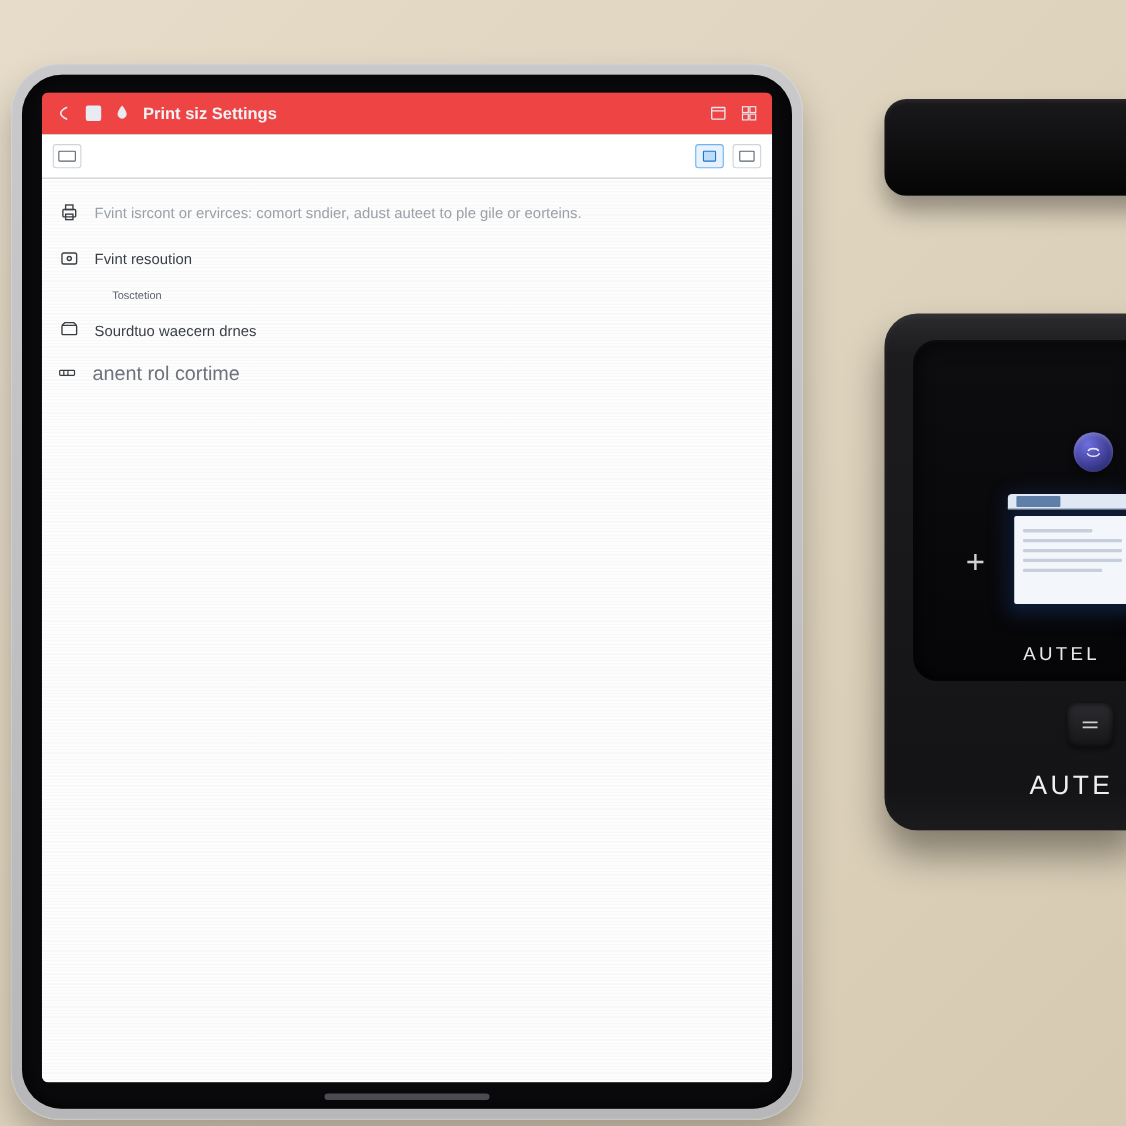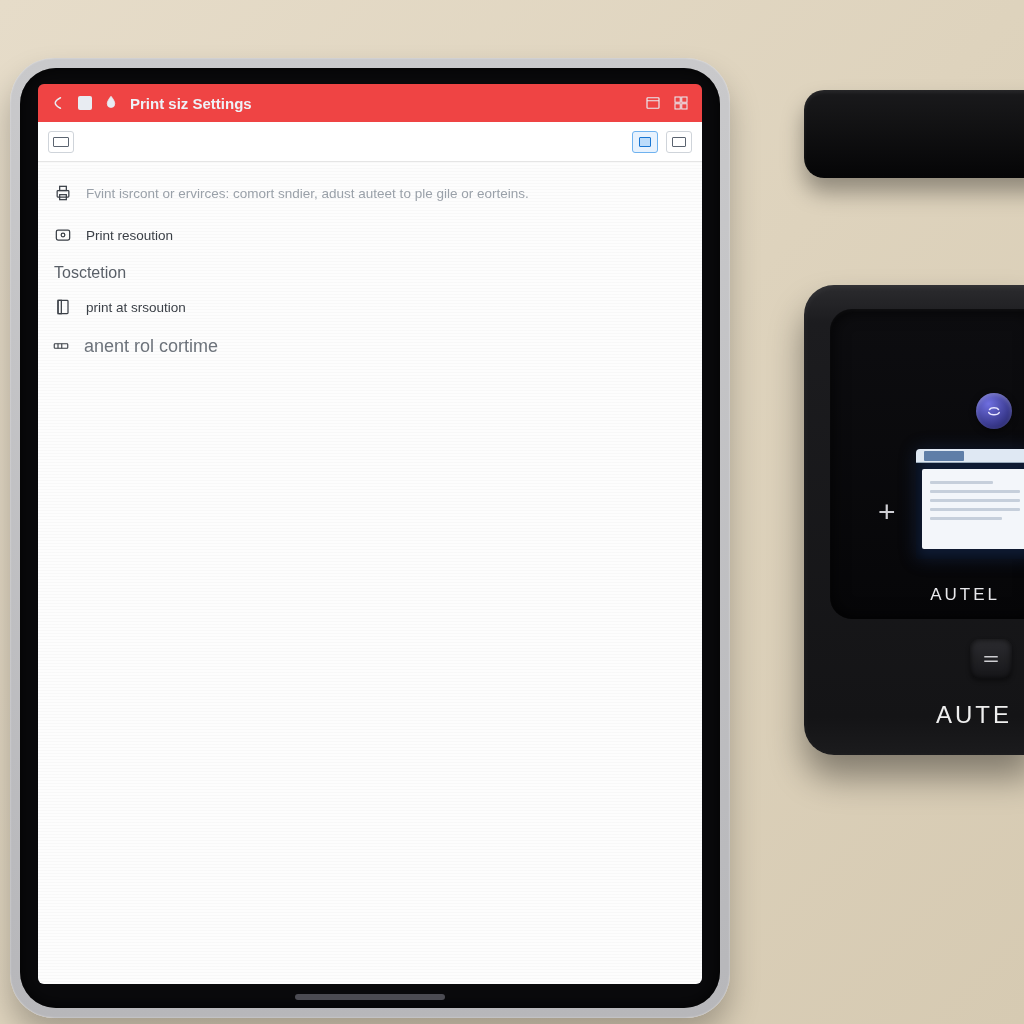--- a/index.html
+++ b/index.html
@@ -91,21 +91,21 @@
     display:flex; align-items:center; gap:12px;
     padding:10px 0;
   }
   .row .icon{
     width:22px; height:22px; flex:0 0 22px;
     display:flex; align-items:center; justify-content:center;
     color:#3a3f46;
   }
   .row .icon svg{width:20px;height:20px;fill:none;stroke:#3a3f46;stroke-width:1.5;}
   .muted{color:#9aa1a9;}
-  .section-label{ font-size:16px; color:#595f67; padding:8px 0 4px 2px;}
+  .section-label{ font-size:10px; color:#595f67; padding:8px 0 4px 2px;margin-left:48px;}
   .thin-label{ font-size:18px; color:#6d737b; padding-left:2px;}
   .thin-row{padding:7px 0;}
 
   
   .dongle{
     position:absolute; right:-30px; top:90px;
     width:250px; height:88px;
     background:linear-gradient(180deg,#1a1a1c,#050506);
     border-radius:20px 0 0 20px;
     box-shadow: 0 14px 22px rgba(0,0,0,.35), inset 0 2px 4px rgba(255,255,255,.08);
@@ -232,37 +232,37 @@
           <span class="muted">Fvint isrcont or ervirces: comort sndier, adust auteet to ple gile or eorteins.</span>
         </div>
 
         <div class="row">
           <span class="icon">
             <svg viewBox="0 0 24 24">
                 <rect x="4" y="6" width="16" height="12" rx="2"></rect>
                 <circle cx="12" cy="12" r="2.2"></circle>
               </svg>
           </span>
-          <span>Print resoution</span>
+          <span>Fvint resoution</span>
         </div>
 
 
 
         <div class="section-label">Tosctetion</div>
-
 
         <div class="row">
           <span class="icon">
             <svg viewBox="0 0 24 24">
-                <rect x="6" y="4" width="12" height="16" rx="1"></rect>
-                <rect x="6" y="4" width="4" height="16"></rect>
+                <rect x="4" y="7" width="16" height="10" rx="1"></rect>
+                <path d="M4 7l3-3h10l3 3"></path>
               </svg>
           </span>
-          <span>print at srsoution</span>
+          <span>Sourdtuo waecern drnes</span>
         </div>
+
 
 
         <div class="row thin-row">
           <span class="icon" style="width:18px;flex-basis:18px;">
             <svg viewBox="0 0 24 24">
                 <rect x="3" y="9" width="18" height="6" rx="1"></rect>
                 <line x1="8" y1="9" x2="8" y2="15"></line>
                 <line x1="13" y1="9" x2="13" y2="15"></line>
               </svg>
           </span>

